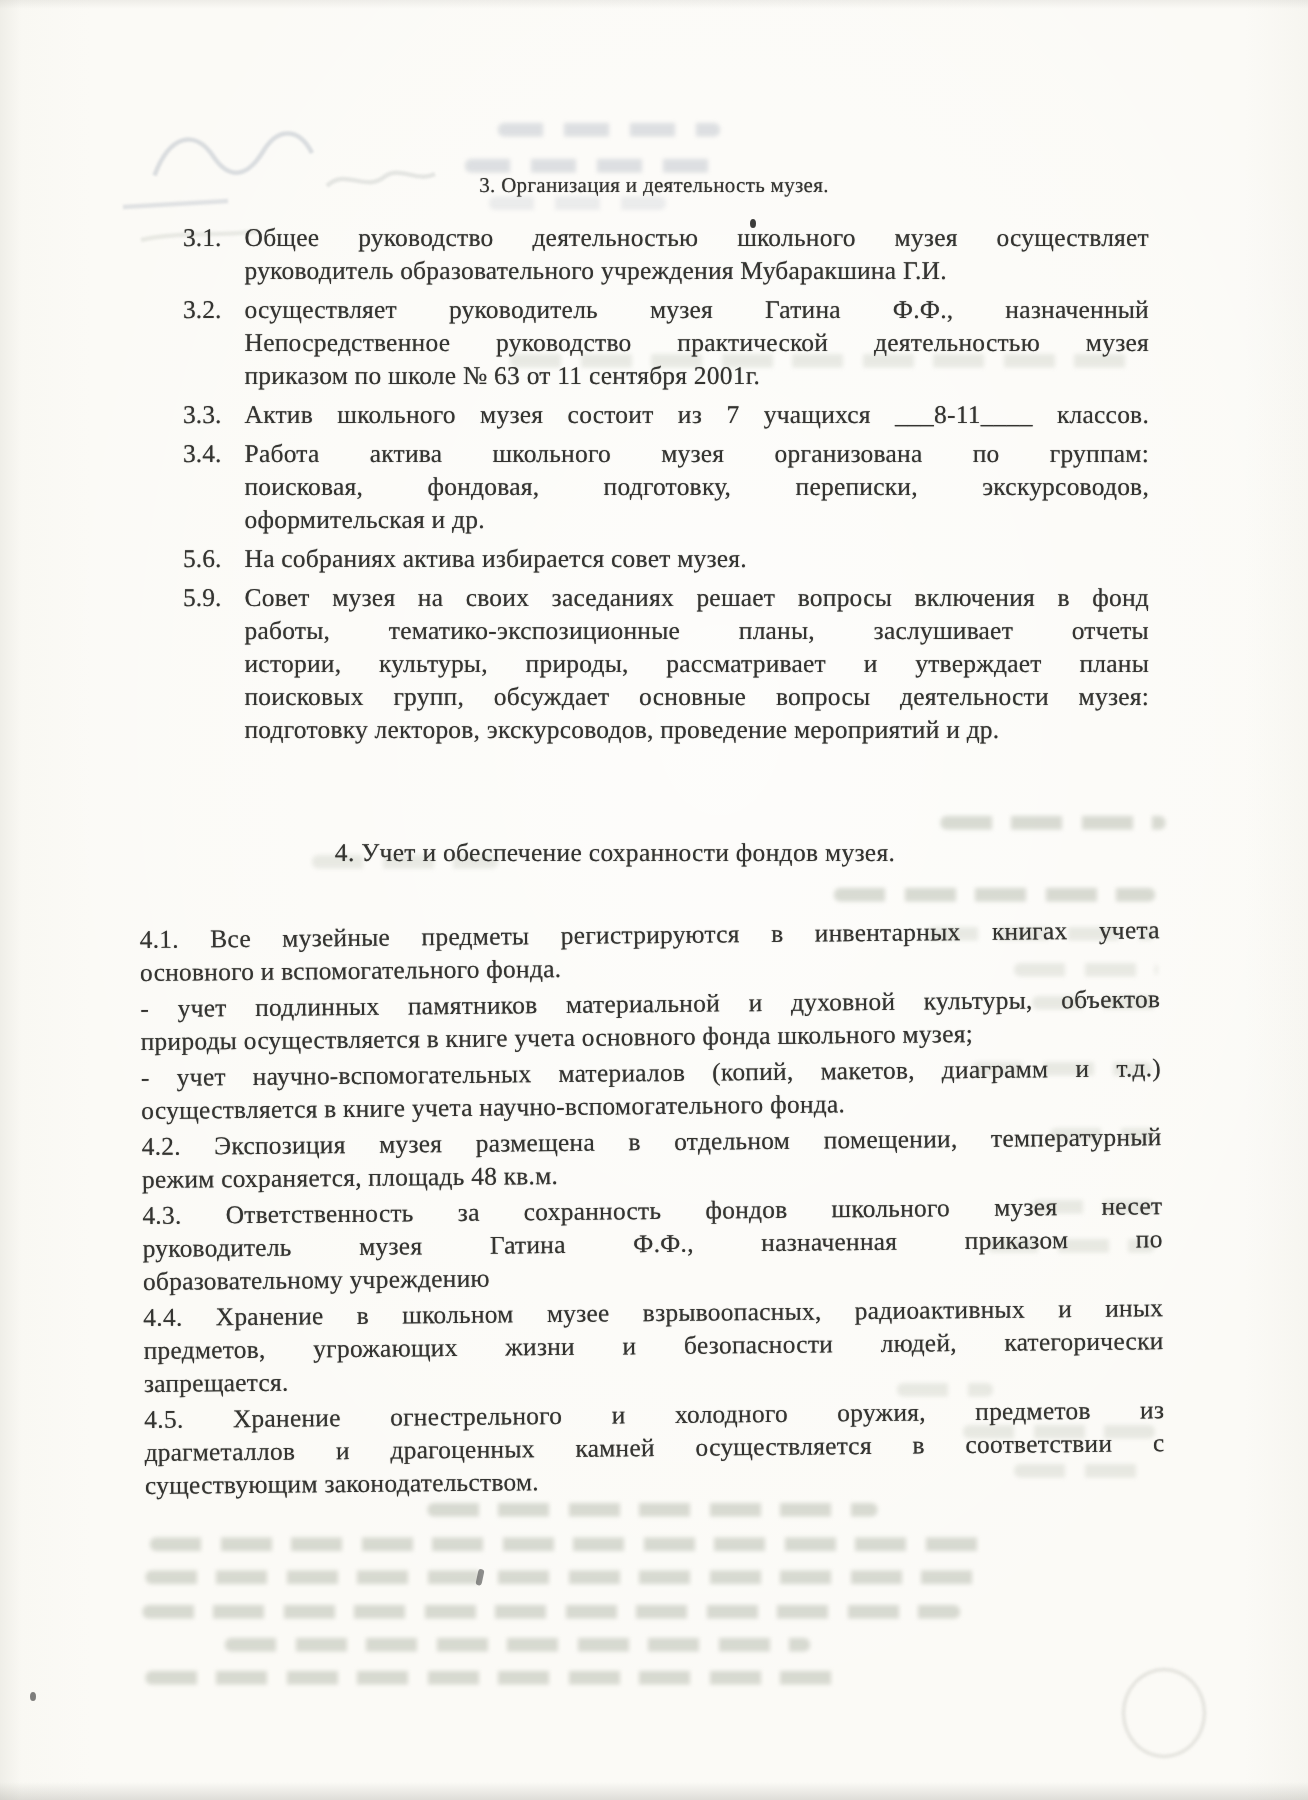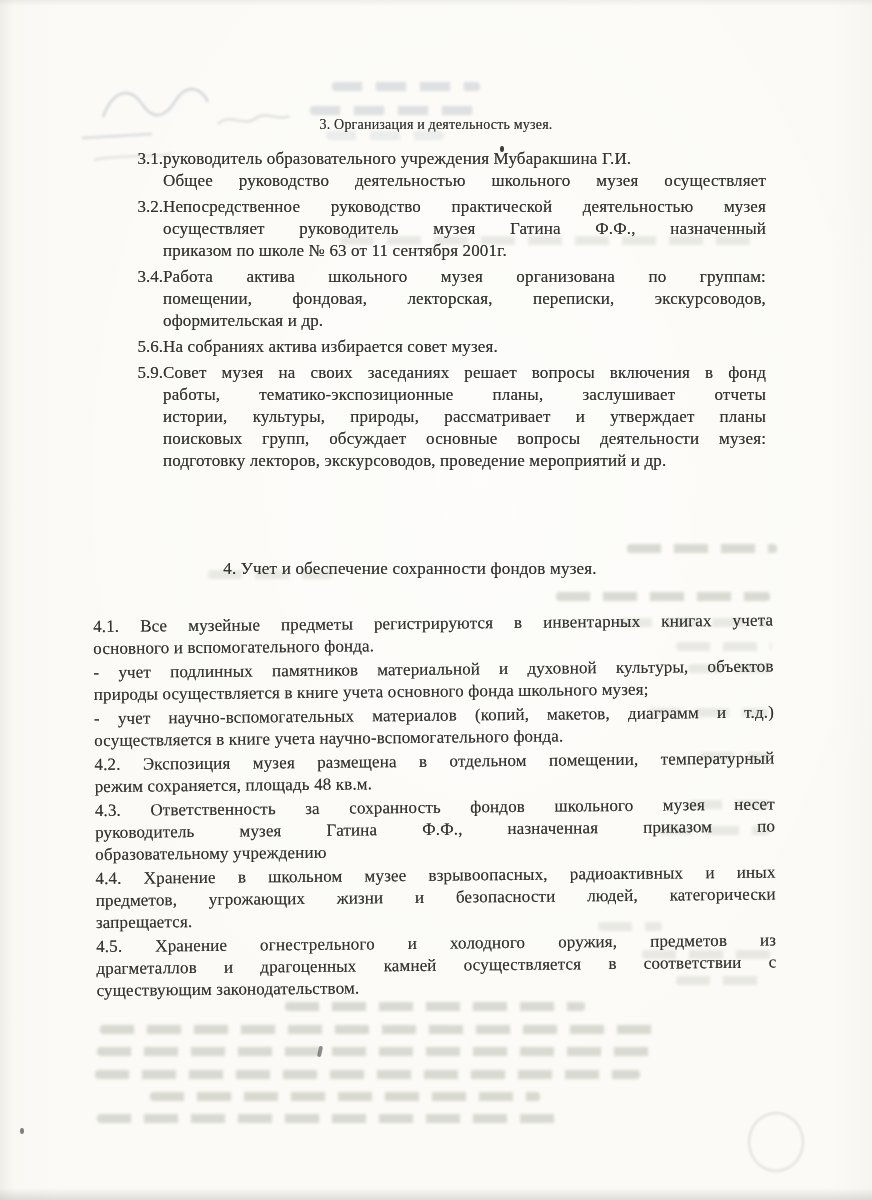--- a/index.html
+++ b/index.html
@@ -30,21 +30,21 @@
   .h3{position:absolute;top:114px;left:0;width:100%;text-align:center;
       font-size:14px;line-height:22px;letter-spacing:.2px;
       text-shadow:0 0 .6px rgba(52,52,49,.7);}
   .h4{position:absolute;top:558px;left:0;width:100%;text-align:center;
       font-size:17px;line-height:22px;letter-spacing:.2px;
       transform:translateX(-26px);
       text-shadow:0 0 .6px rgba(52,52,49,.7);}
   .list3{position:absolute;top:148px;left:122px;width:644px;}
   .item3{display:flex;margin-bottom:4px;}
   .item3 .num{flex:none;width:41px;font-size:17px;line-height:22px;
-              text-shadow:0 0 .6px rgba(52,52,49,.7);text-align:right;}
+              text-shadow:0 0 .6px rgba(52,52,49,.7);}
   .item3 .txt{flex:1;min-width:0;}
   .sec4{position:absolute;top:616px;left:93px;width:680px;
         transform:rotate(-0.55deg);transform-origin:0 0;}
   .p4{margin-bottom:2px;}
   .u{text-underline-offset:3px;}
   
   .ghosts{position:absolute;inset:0;z-index:1;pointer-events:none;}
   .gb{position:absolute;height:9px;border-radius:4px;filter:blur(1.4px);
       background:repeating-linear-gradient(90deg,
         rgba(148,156,137,.34) 0 34px, rgba(148,156,137,0) 34px 47px);}
@@ -99,40 +99,46 @@
 
   <div class="content">
 
     <div class="h3">3. Организация и деятельность музея.</div>
 
     <div class="list3">
 
       <div class="item3">
         <div class="num">3.1.</div>
         <div class="txt">
+          <div class="line jl">Общее руководство деятельностью школьного музея осуществляет</div>
           <div class="line ll">руководитель образовательного учреждения Мубаракшина Г.И.</div>
-          <div class="line jl">Общее руководство деятельностью школьного музея осуществляет</div>
         </div>
       </div>
 
       <div class="item3">
         <div class="num">3.2.</div>
         <div class="txt">
+          <div class="line jl">осуществляет руководитель музея Гатина Ф.Ф., назначенный</div>
           <div class="line jl">Непосредственное руководство практической деятельностью музея</div>
-          <div class="line jl">осуществляет руководитель музея Гатина Ф.Ф., назначенный</div>
           <div class="line ll"><span>приказом по школе  </span><span class="u">№ 63 от 11 сентября 2001г.</span></div>
         </div>
       </div>
 
+      <div class="item3">
+        <div class="num">3.3.</div>
+        <div class="txt">
+          <div class="line jl">Актив школьного музея состоит из 7 учащихся ___8-11____ классов.</div>
+        </div>
+      </div>
 
       <div class="item3">
         <div class="num">3.4.</div>
         <div class="txt">
           <div class="line jl">Работа актива школьного музея организована по группам:</div>
-          <div class="line jl">помещении, фондовая, лекторская, переписки, экскурсоводов,</div>
+          <div class="line jl">поисковая, фондовая, подготовку, переписки, экскурсоводов,</div>
           <div class="line ll">оформительская и др.</div>
         </div>
       </div>
 
 
       <div class="item3">
         <div class="num">5.6.</div>
         <div class="txt">
           <div class="line ll">На собраниях актива избирается совет музея.</div>
         </div>

